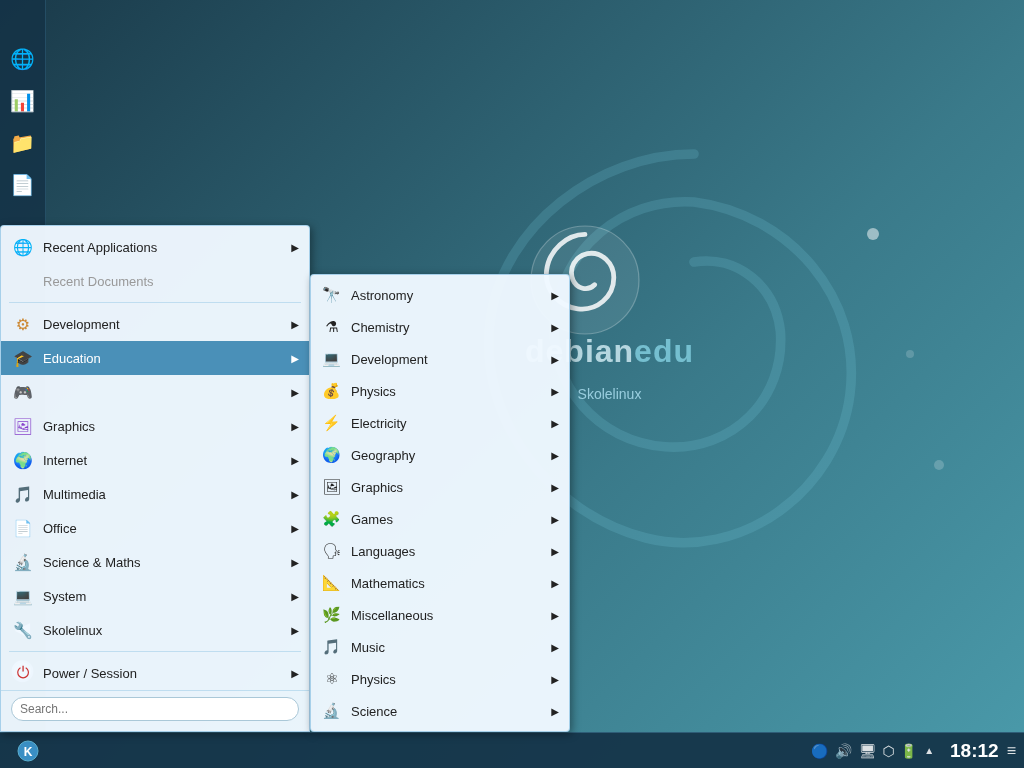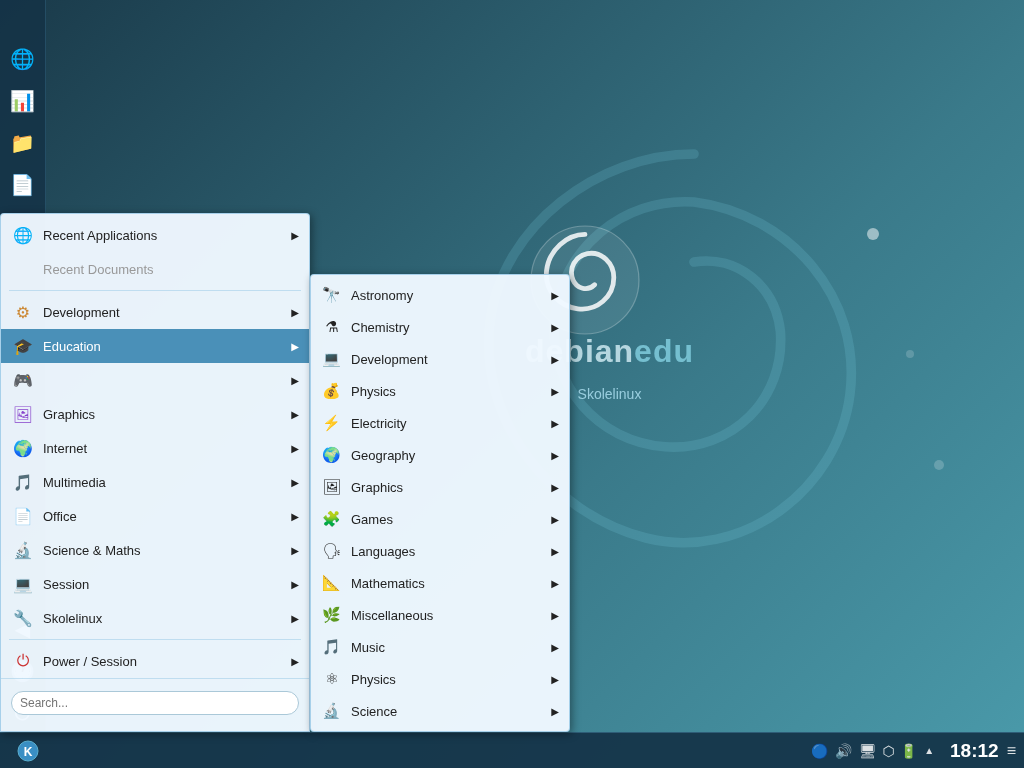--- a/index.html
+++ b/index.html
@@ -205,21 +205,21 @@
     }
 
     .menu-separator {
       height: 1px;
       background: rgba(150,200,230,0.5);
       margin: 4px 8px;
     }
 
     
     .menu-search {
-      padding: 12px 10px;
+      padding: 6px 10px;
       border-top: 1px solid rgba(150,200,230,0.5);
     }
     .menu-search input {
       width: 100%;
       padding: 4px 8px;
       border: 1px solid #aac8d8;
       border-radius: 12px;
       background: white;
       font-size: 12px;
       outline: none;
@@ -380,21 +380,21 @@
       </div>
 
       <div class="menu-item">
         <div class="item-icon icon-science">🔬</div>
         <span class="item-label">Science &amp; Maths</span>
         <span class="arrow">▶</span>
       </div>
 
       <div class="menu-item">
         <div class="item-icon icon-system">💻</div>
-        <span class="item-label">Session</span>
+        <span class="item-label">System</span>
         <span class="arrow">▶</span>
       </div>
 
       <div class="menu-item">
         <div class="item-icon icon-utilities">🔧</div>
         <span class="item-label">Skolelinux</span>
         <span class="arrow">▶</span>
       </div>
 
       <div class="menu-separator"></div>

